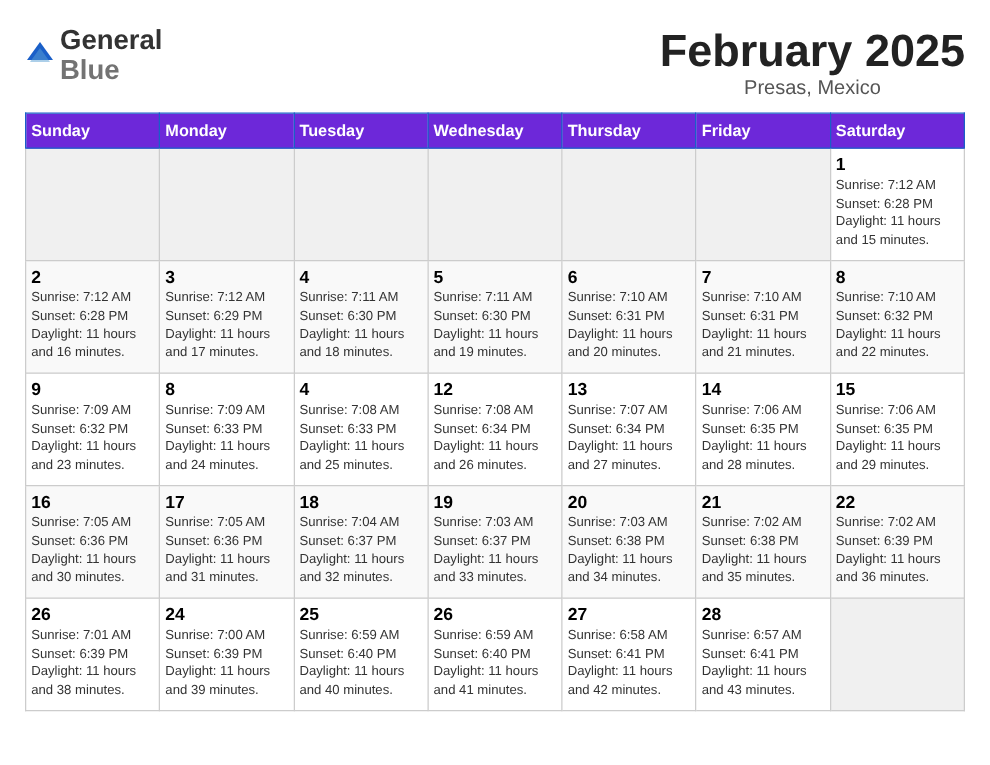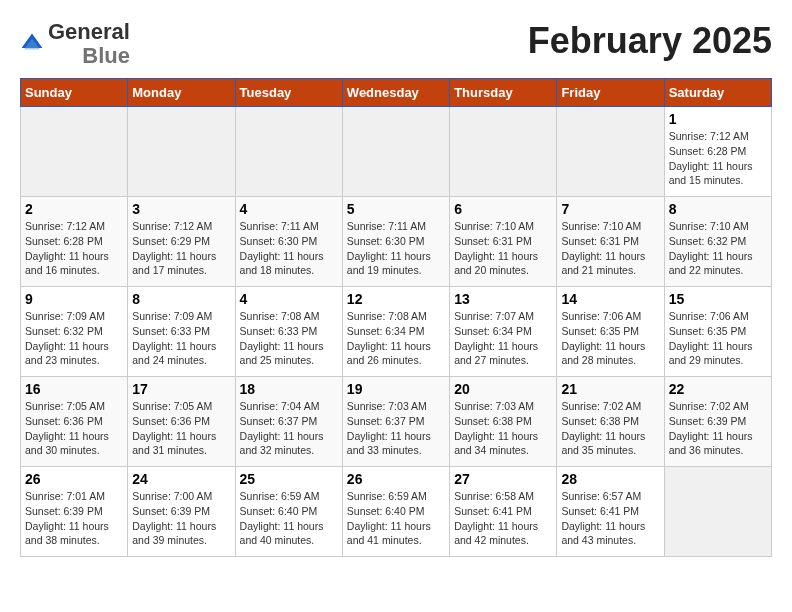--- a/index.html
+++ b/index.html
@@ -13,21 +13,20 @@
     .header {
       display: flex;
       justify-content: space-between;
       align-items: flex-start;
       margin-bottom: 10px;
     }
     .logo {
       display: flex;
       align-items: center;
       gap: 4px;
-      text-align: right;
     }
     .logo-text {
       font-size: 22px;
       font-weight: bold;
       line-height: 1.1;
     }
     .logo-general { color: #333; }
     .logo-blue { color: #737373; }
     .logo-icon {
       width: 24px;
@@ -44,21 +43,21 @@
     .calendar-subtitle {
       font-size: 16px;
       color: #555;
     }
     table {
       width: 100%;
       border-collapse: collapse;
       font-size: 11px;
     }
     thead tr th {
-      background-color: #c2410c;
+      background-color: #6d28d9;
       color: #fff;
       padding: 6px 4px;
       text-align: left;
       font-size: 13px;
       font-weight: bold;
       border: 1px solid #1a5fc8;
     }
     tbody tr td {
       border: 1px solid #ccc;
       vertical-align: top;
@@ -96,20 +95,21 @@
       <polygon points="15,2 28,20 2,20" fill="#1a5fc8"></polygon>
       <polygon points="15,8 25,22 5,22" fill="#5a9fd4" opacity="0.5"></polygon>
     </svg>
     <div class="logo-text">
       <span class="logo-general">General</span><br>
       <span class="logo-blue">Blue</span>
     </div>
   </div>
   <div class="title-block">
     <div class="calendar-title">February 2025</div>
+    <div class="calendar-subtitle">Presas, Mexico</div>
   </div>
 </div>
 
 <table>
   <thead>
     <tr>
     <th>Sunday</th>
         <th>Monday</th>
         <th>Tuesday</th>
         <th>Wednesday</th>

